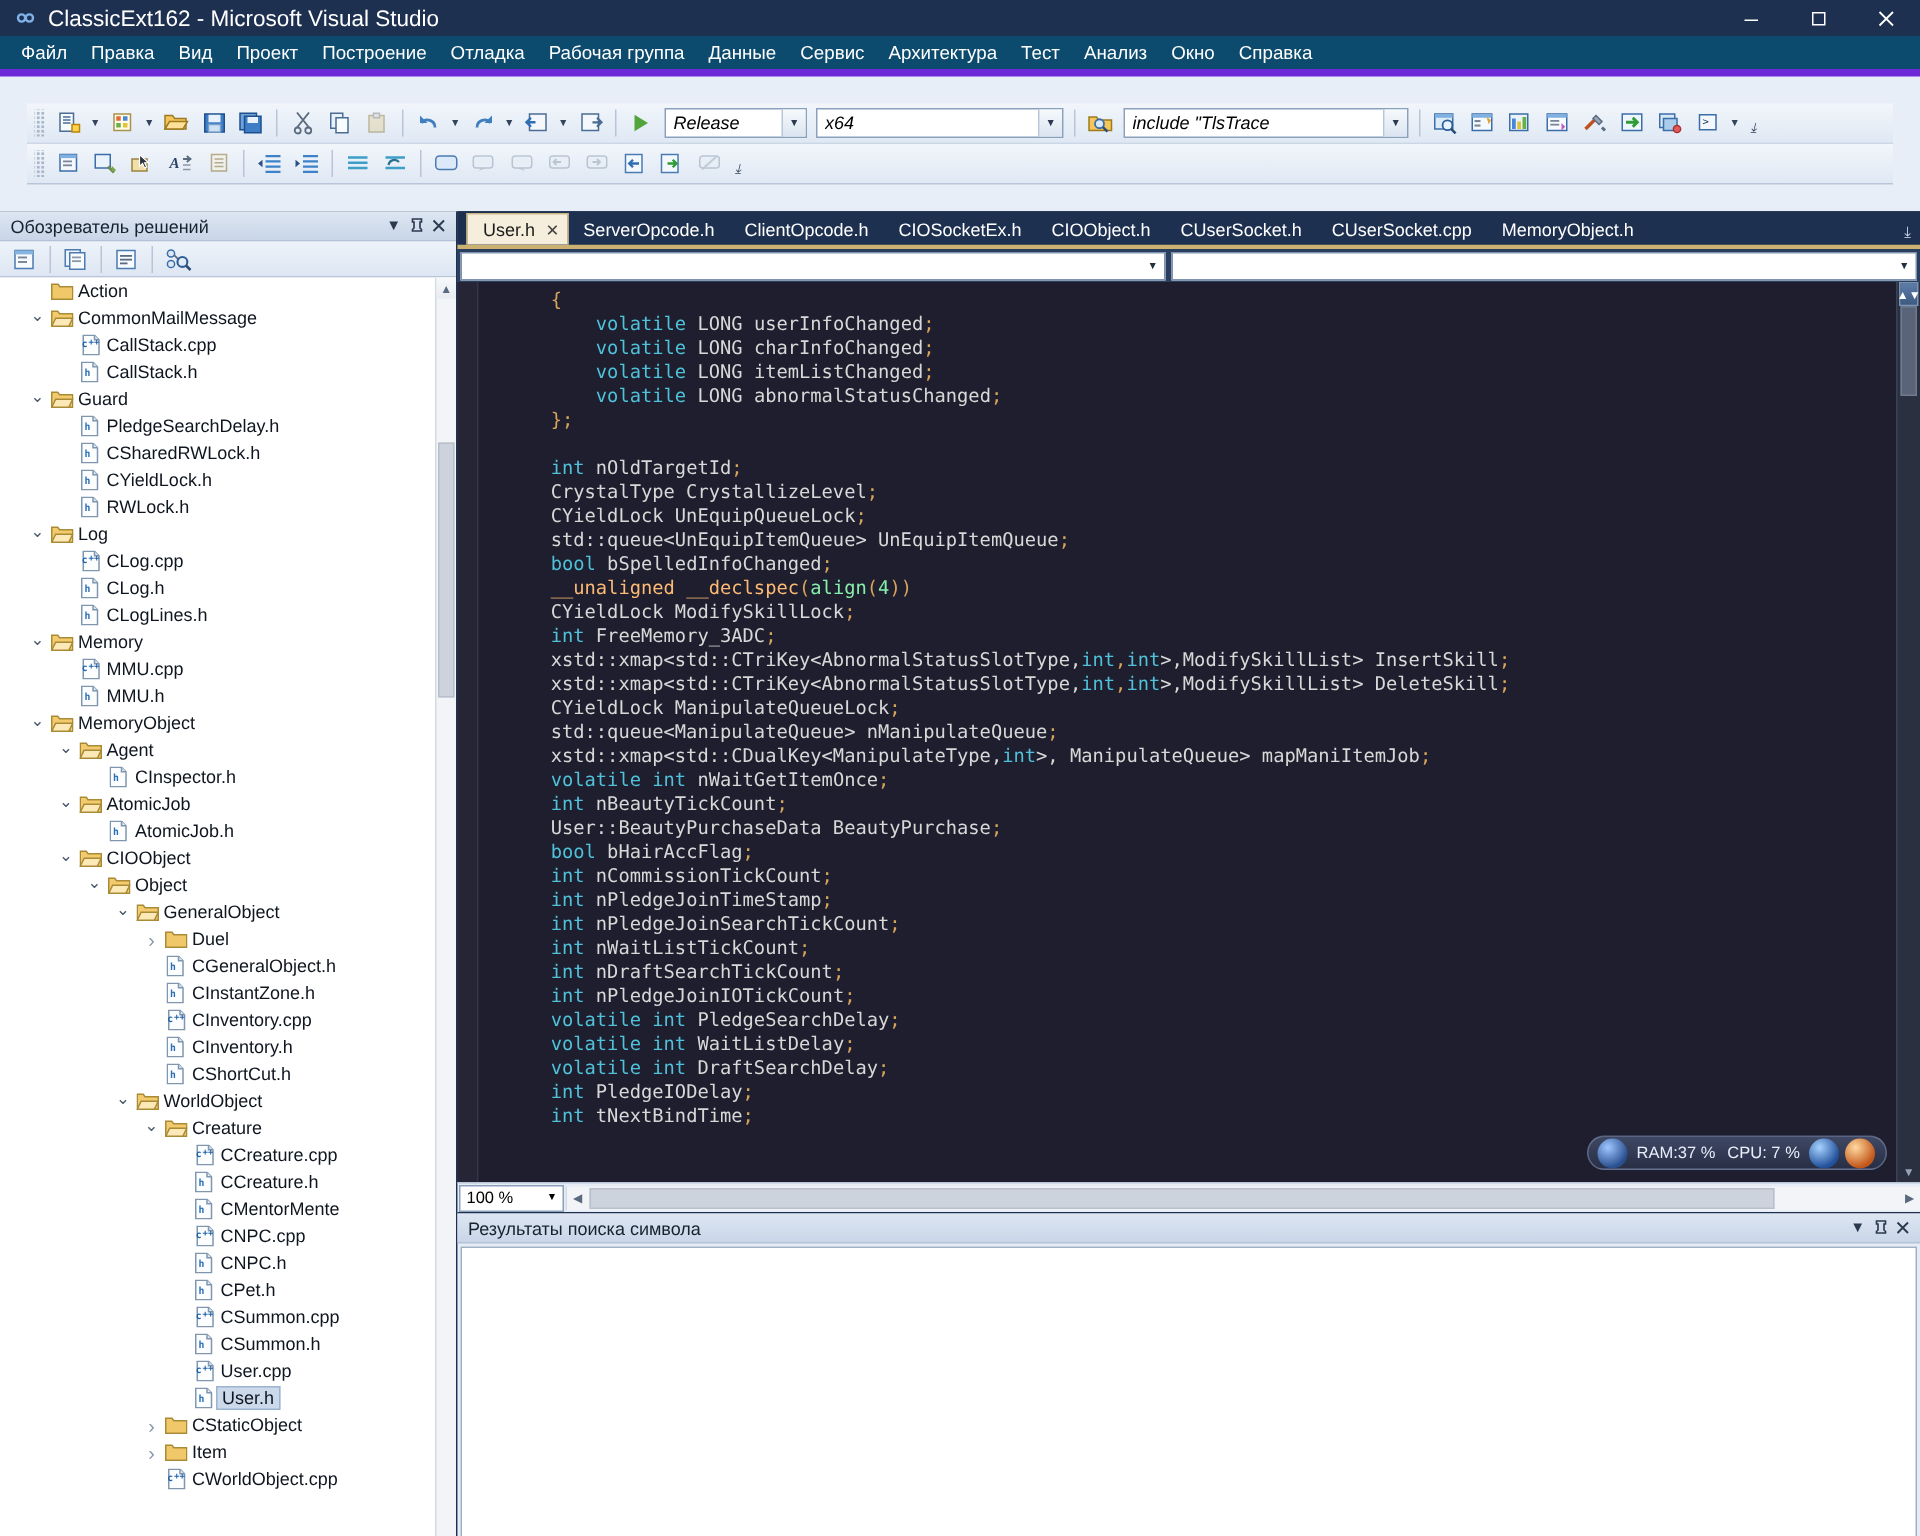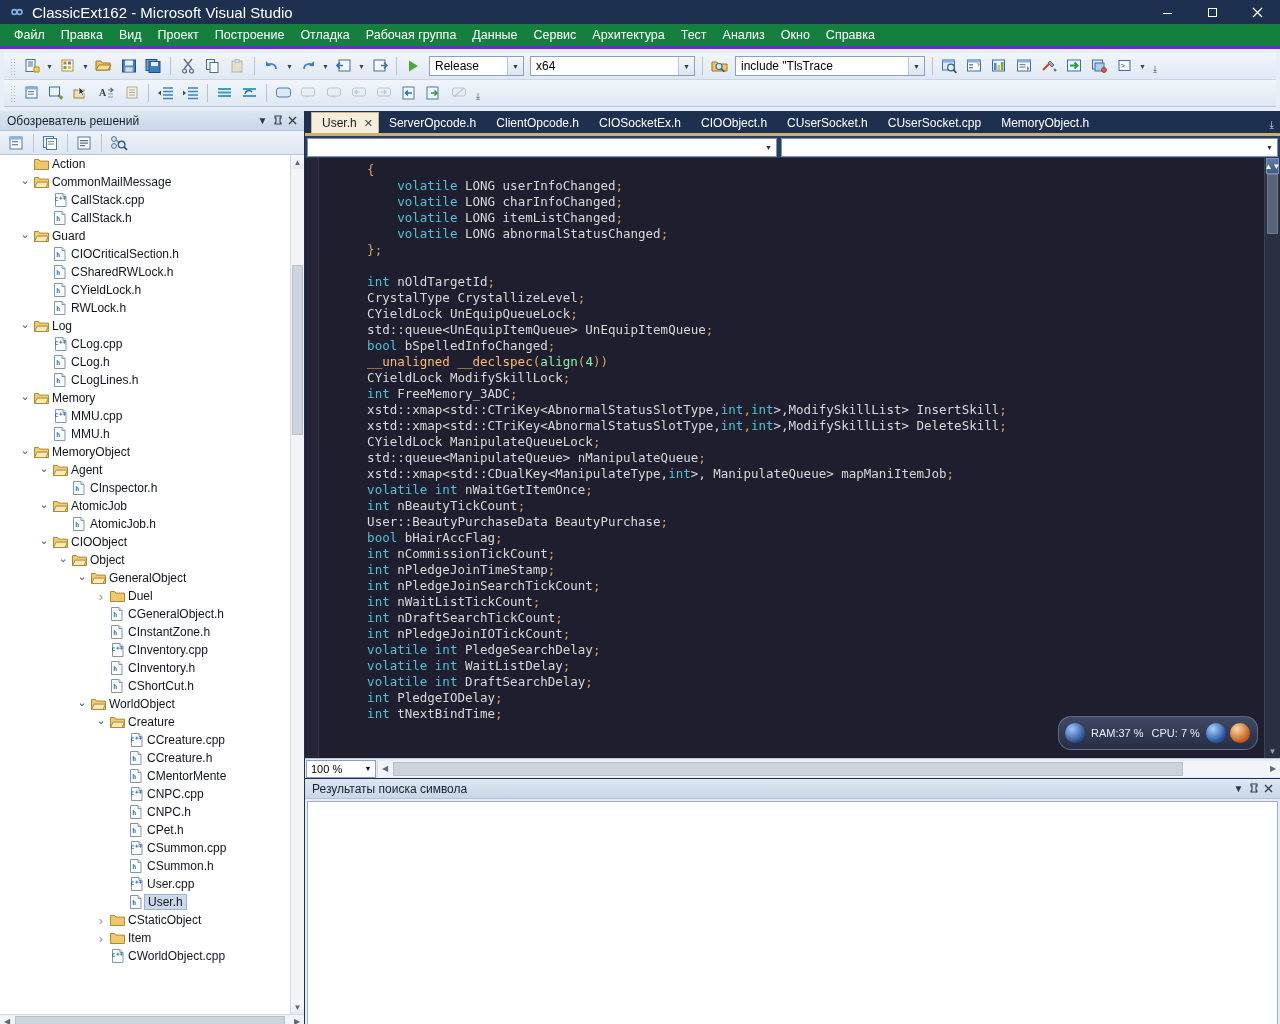--- a/index.html
+++ b/index.html
@@ -41,37 +41,38 @@
     width: 45px; height: 24px;
     display: flex; align-items: center; justify-content: center;
     color: #ffffff; font-size: 12px;
   }
   .win-btn.close { }
   .win-btn svg { display:block; }
 
   
   #menubar {
     height: 22px;
-    background: #15803d;
+    background: #0c4a6e;
     display: flex;
     align-items: center;
     padding-left: 6px;
   }
   .menu-item {
     color: #ffffff;
     font-size: 12.5px;
     padding: 2px 8px;
     white-space: nowrap;
   }
 
   
   #toolbar-area {
     background: #e8eef7;
-    border-top: 3px solid #6d28d9;
-    padding: 4px;
+    border-top: 5px solid #6d28d9;
+    padding: 18px;
+    font-style: italic;
   }
   .toolbar-row {
     height: 27px;
     display: flex;
     align-items: center;
     background: linear-gradient(to bottom, #f2f6fb 0%, #dfe8f4 100%);
     border-bottom: 1px solid #ccd7e6;
     padding-left: 2px;
   }
   .grip {
@@ -341,21 +342,21 @@
     border:1px solid #7793b8;
     display:flex; align-items:center; justify-content:center;
     color:#fff; font-size:8px;
   }
 
   
   #perf-overlay {
     position: absolute;
     right: 22px;
     bottom: 8px;
-    height: 34px;
+    height: 23px;
     width: 200px;
     border-radius: 13px;
     background: linear-gradient(to bottom, rgba(70,80,110,.85), rgba(40,48,72,.9));
     border: 1px solid rgba(140,155,190,.5);
     display:flex; align-items:center;
     color:#e8eefc;
     font-size: 11px;
     padding: 0 4px;
   }
   #perf-overlay .orb {
@@ -905,21 +906,21 @@
           </div>
           <div class="tnode" style="padding-left: 37px;">
             <div class="twist"></div>
             <div class="ticon">
               <svg width="12" height="14" viewBox="0 0 12 14">
                 <path d="M0.5 0.5h7.5l3 3v10h-10.5z" fill="#fbfdff" stroke="#7f96ae"></path>
                 <path d="M8 0.5v3h3" fill="#dde8f2" stroke="#7f96ae"></path>
                 <text x="2.3" y="9.6" font-size="6.5" fill="#2a6fb5" font-family="monospace" font-weight="bold">h</text>
               </svg>
             </div>
-            <div class="tlabel">CIOCriticalSection.h</div>
+            <div class="tlabel">PledgeSearchDelay.h</div>
           </div>
           <div class="tnode" style="padding-left: 37px;">
             <div class="twist"></div>
             <div class="ticon">
               <svg width="12" height="14" viewBox="0 0 12 14">
                 <path d="M0.5 0.5h7.5l3 3v10h-10.5z" fill="#fbfdff" stroke="#7f96ae"></path>
                 <path d="M8 0.5v3h3" fill="#dde8f2" stroke="#7f96ae"></path>
                 <text x="2.3" y="9.6" font-size="6.5" fill="#2a6fb5" font-family="monospace" font-weight="bold">h</text>
               </svg>
             </div>

